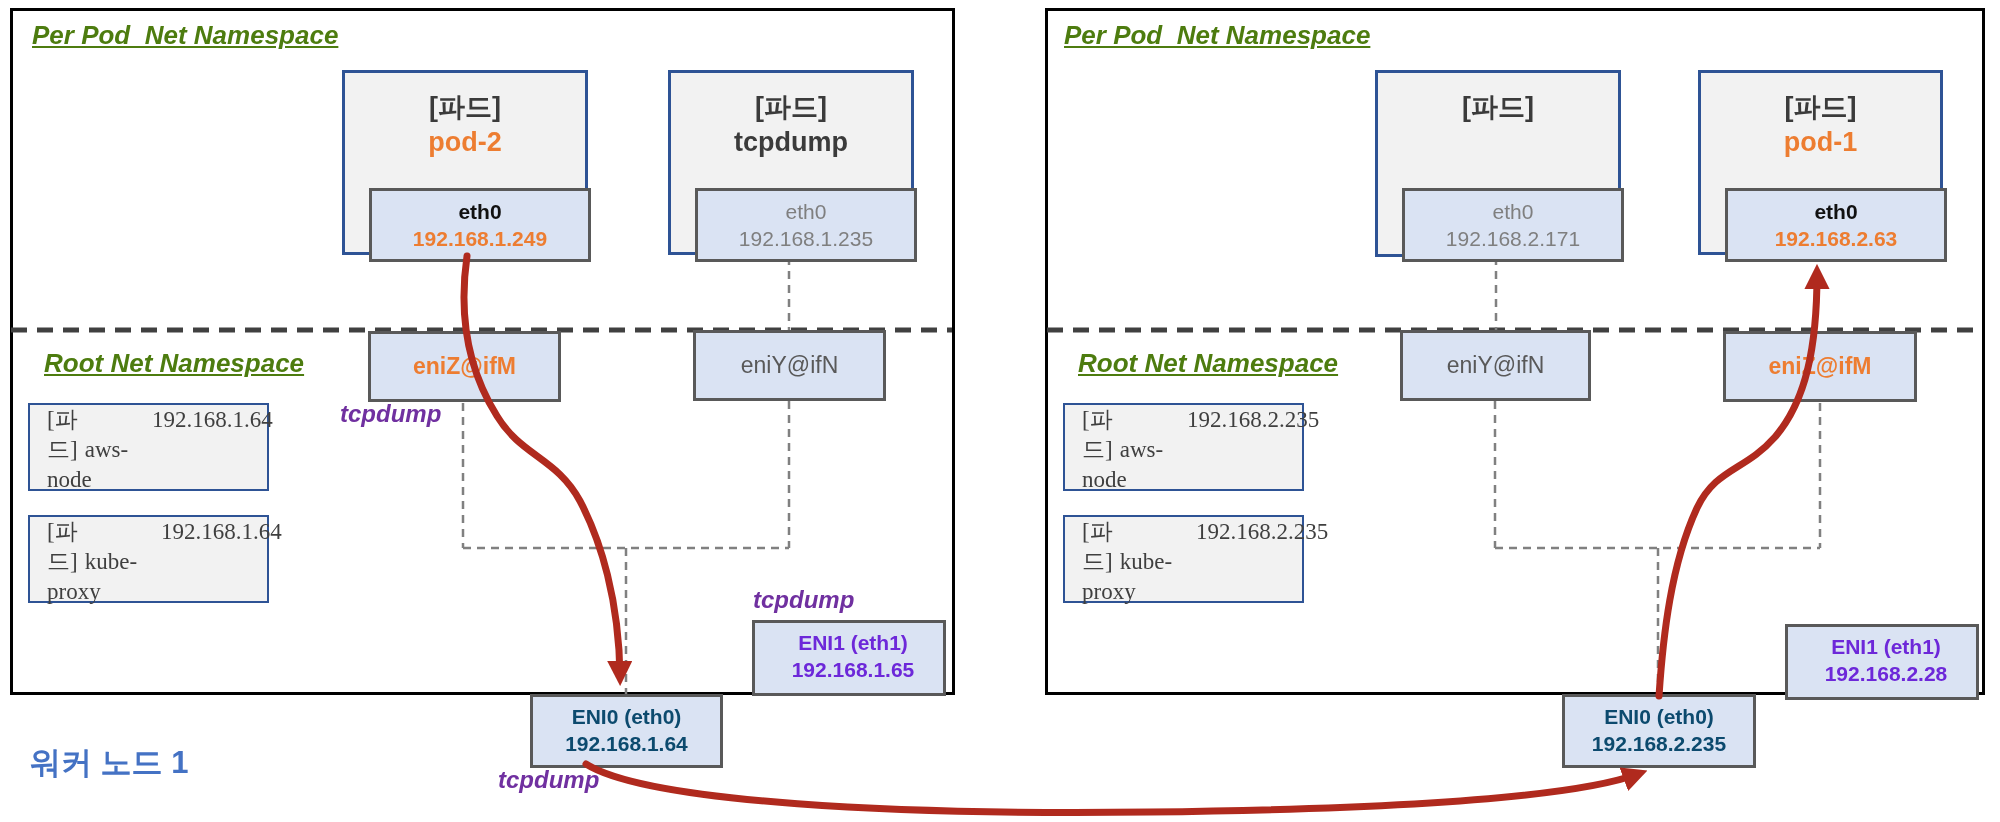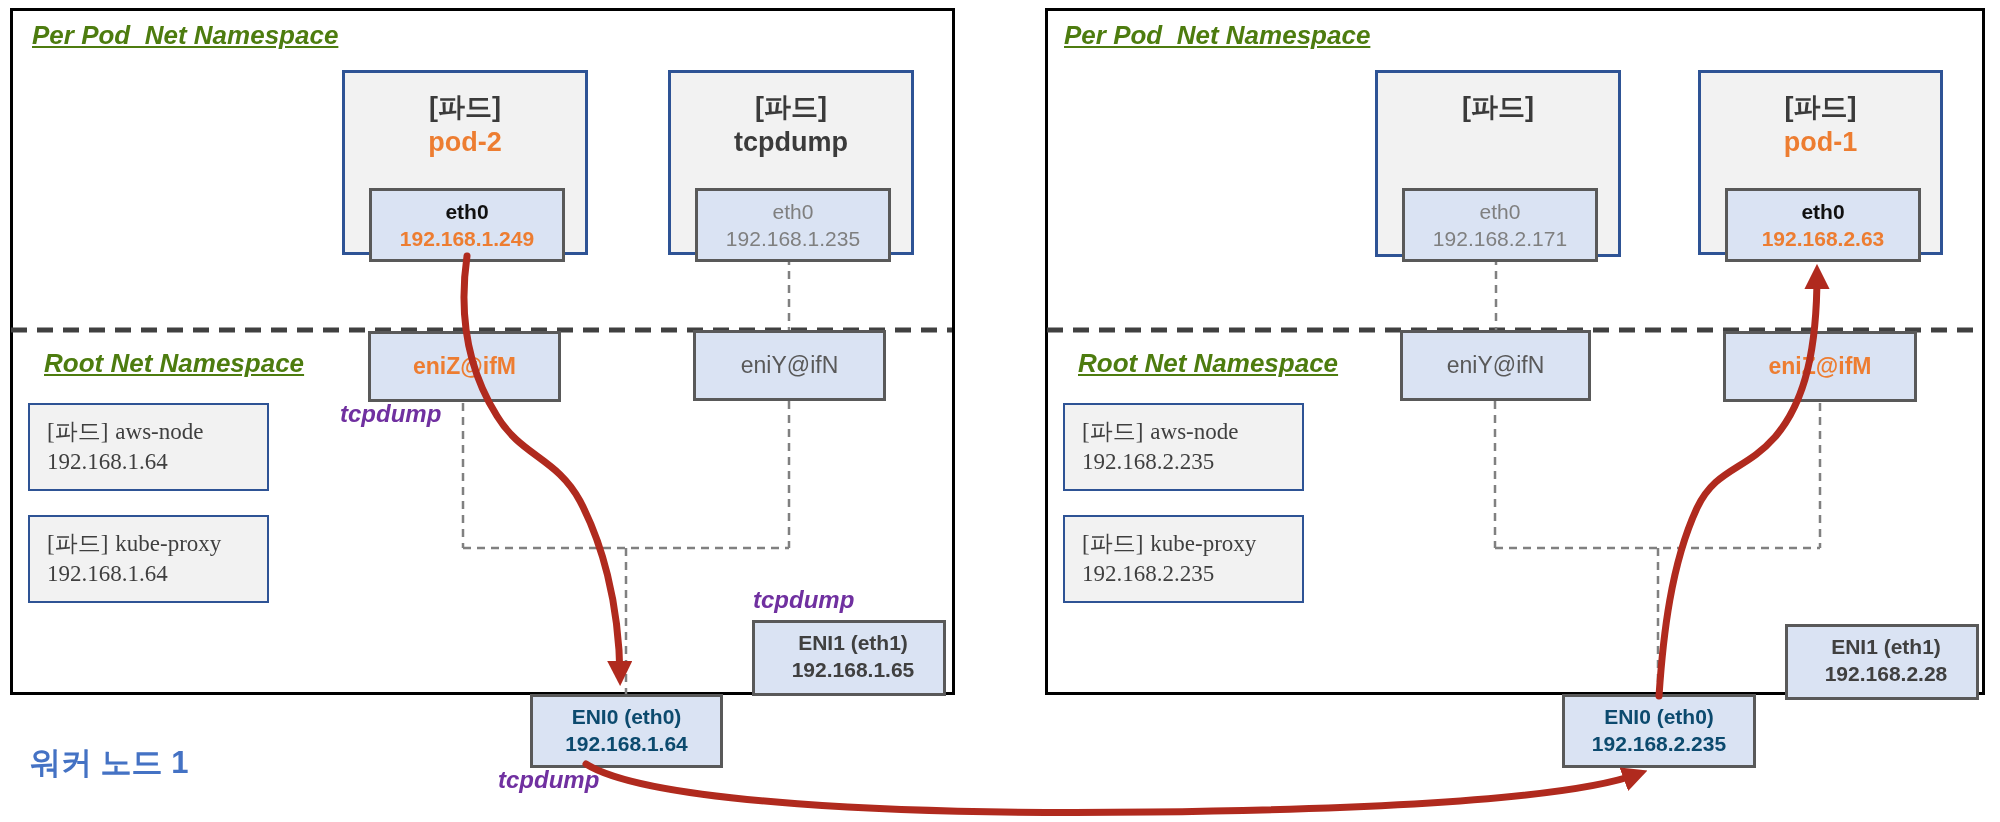--- a/index.html
+++ b/index.html
@@ -6,36 +6,36 @@
   .canvas{position:relative;width:2000px;height:822px;background:#ffffff;
           font-family:"Liberation Sans",sans-serif;overflow:hidden;}
   svg.overlay{position:absolute;left:0;top:0;width:2000px;height:822px;pointer-events:none;}
   .node{position:absolute;border:3px solid #000;background:#fff;box-sizing:border-box;}
   .ns-title{position:absolute;font-size:26px;font-weight:bold;font-style:italic;
             text-decoration:underline;color:#4d7c0f;white-space:pre;}
   .pod-card{position:absolute;background:#f2f2f2;border:3px solid #2e5395;box-sizing:border-box;text-align:center;}
   .pod-title{margin-top:17px;font-size:27px;font-weight:bold;color:#3b3b3b;line-height:35px;}
   .hl{color:#ED7D31;}
   .muted{color:#7f7f7f;}
-  .eth-box{position:absolute;left:24px;top:115px;width:196px;height:74px;box-sizing:border-box;
+  .eth-box{position:absolute;left:24px;top:115px;width:222px;height:74px;box-sizing:border-box;
            background:#dae3f3;border:3px solid #595959;text-align:center;padding-top:7px;
            font-size:21px;line-height:27px;}
   .eth-strong{font-weight:700;color:#111;}
   .veth-box{position:absolute;box-sizing:border-box;background:#dae3f3;border:3px solid #595959;
             display:flex;align-items:center;justify-content:center;font-size:23px;}
   .veth-hl{color:#ED7D31;font-weight:700;}
   .veth-muted{color:#595959;}
   .host-pod{position:absolute;box-sizing:border-box;background:#f2f2f2;border:2px solid #2e5395;
             font-family:"Liberation Serif",serif;font-size:23px;color:#3f3f3f;
-            display:flex;flex-direction:column;justify-content:center;padding-left:17px;line-height:30px;}
+            display:flex;justify-content:space-between;padding-left:17px;line-height:30px;gap:24px;}
   .hp-tag{margin-right:7px;}
   .eni-box{position:absolute;box-sizing:border-box;background:#dae3f3;border:3px solid #595959;
            text-align:center;font-size:21px;line-height:27px;padding-top:6px;font-weight:700;}
   .eni-dark{color:#0c4a6e;}
-  .eni-muted{color:#404040;padding-left:8px;}
+  .eni-muted{color:#6d28d9;padding-left:8px;}
   .tcpdump{position:absolute;color:#7030A0;font-weight:bold;font-style:italic;font-size:24px;}
   .node-label{position:absolute;color:#4472C4;font-weight:bold;font-size:31px;}
 </style>
 </head>
 <body>
 
 <div class="canvas">
 
   <div class="node" style="left:10px;top:8px;width:945px;height:687px;"></div>
   <div class="node" style="left:1045px;top:8px;width:940px;height:687px;"></div>

